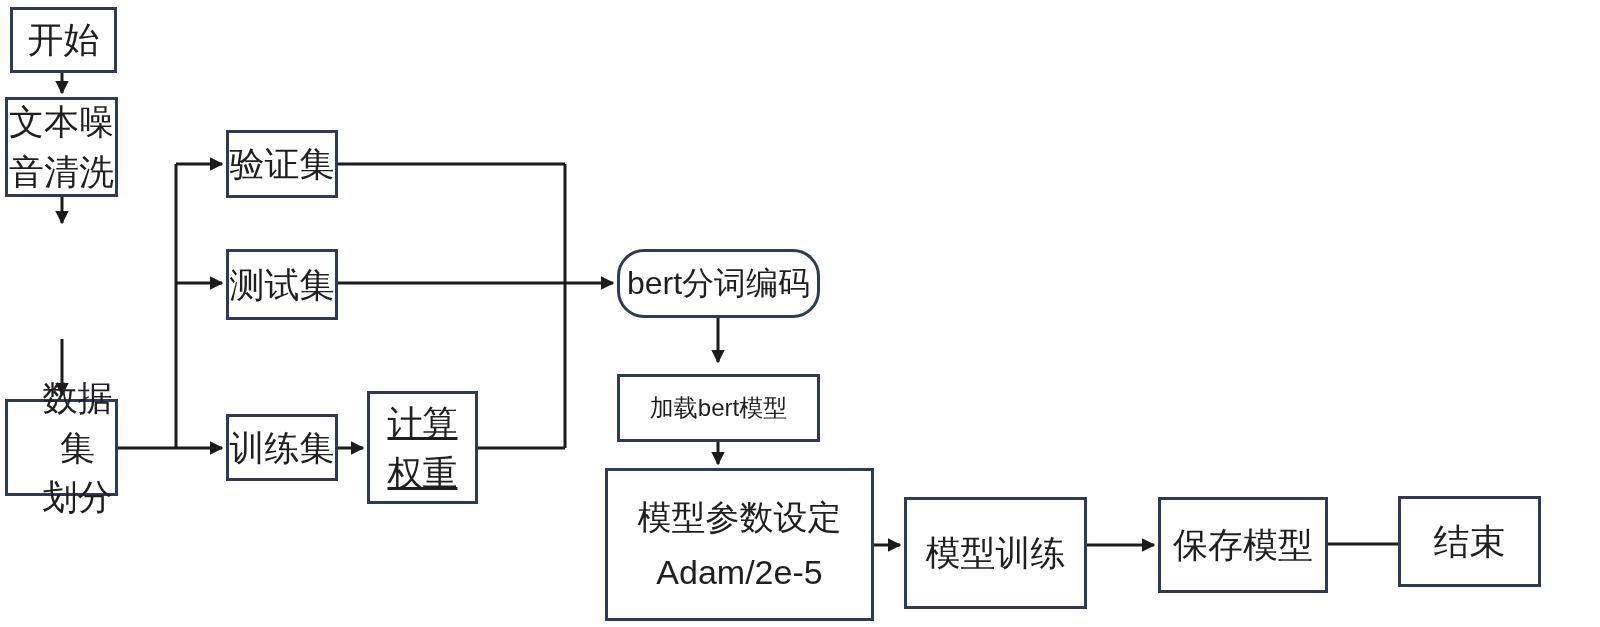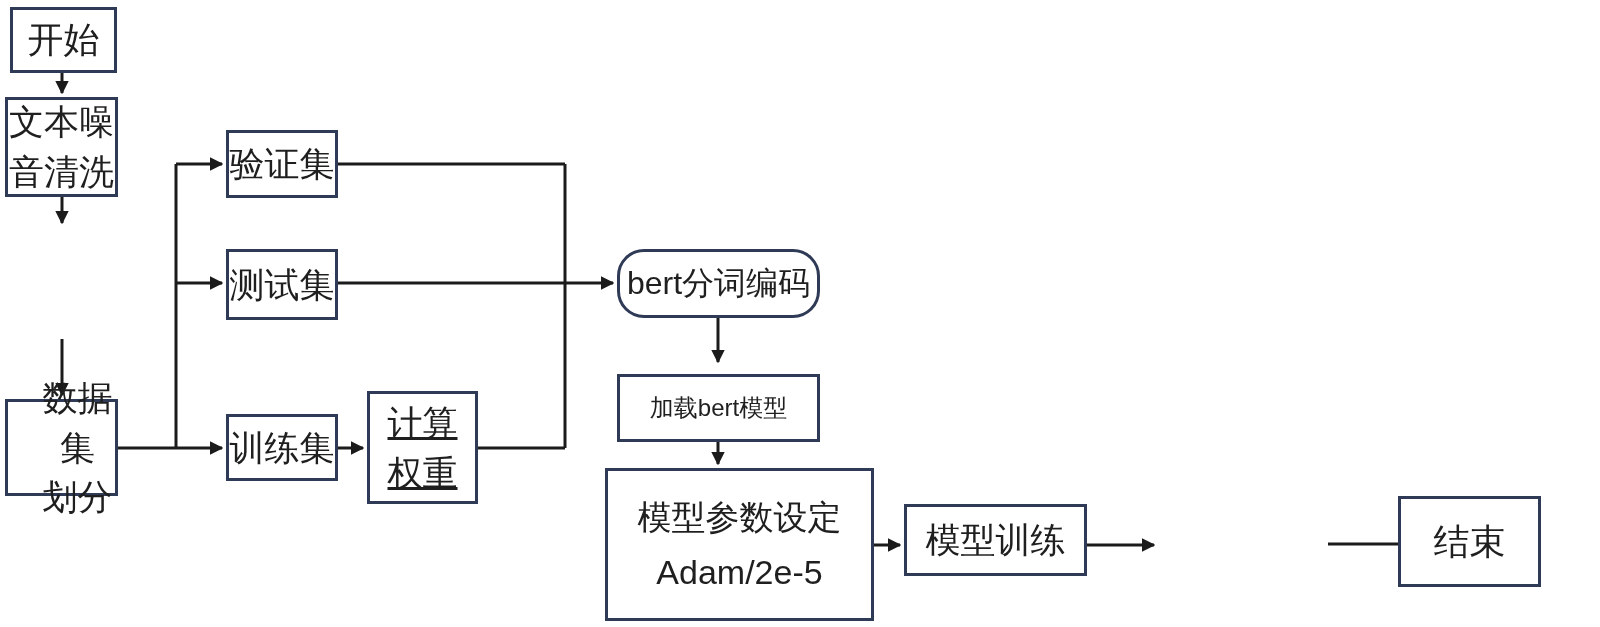--- a/index.html
+++ b/index.html
@@ -33,21 +33,21 @@
   .n-clean   {left:5px;   top:97px;  width:113px; height:100px; font-size:35px;}
   .n-map     {left:5px;   top:227px; width:113px; height:112px; font-size:35px;}
   .n-split   {left:5px;   top:399px; width:113px; height:97px;  font-size:35px;padding-left:32px;}
   .n-val     {left:226px; top:130px; width:112px; height:68px;  font-size:35px;}
   .n-test    {left:226px; top:249px; width:112px; height:71px;  font-size:35px;}
   .n-train   {left:226px; top:414px; width:112px; height:67px;  font-size:35px;}
   .n-weight  {left:367px; top:391px; width:111px; height:113px; font-size:35px;text-decoration:underline;}
   .n-bertenc {left:617px; top:249px; width:203px; height:69px;  font-size:32px;border-radius:27px;}
   .n-bertload{left:617px; top:366px; width:203px; height:68px;  font-size:24px;margin-top:8px;}
   .n-params  {left:605px; top:468px; width:269px; height:153px; font-size:34px;line-height:1.6;}
-  .n-trainm  {left:904px; top:497px; width:183px; height:72px;  font-size:35px;margin-top:7px;}
+  .n-trainm  {left:904px; top:497px; width:183px; height:112px;  font-size:35px;}
   .n-save    {left:1158px;top:497px; width:170px; height:96px;  font-size:35px;}
   .n-end     {left:1398px;top:496px; width:143px; height:91px;  font-size:36px;}
 </style>
 </head>
 <body>
 
 <div class="canvas">
 
   <svg class="wires" width="1600" height="627" viewBox="0 0 1600 627" fill="none">
     <defs>
@@ -120,18 +120,21 @@
 
   <div class="node n-params">
     <span>模型参数设定
 Adam/2e-5</span>
   </div>
 
   <div class="node n-trainm">
     <span>模型训练</span>
   </div>
 
+  <div class="node n-save">
+    <span>保存模型</span>
+  </div>
 
   <div class="node n-end">
     <span>结束</span>
   </div>
 
 </div>
 
 </body></html>

